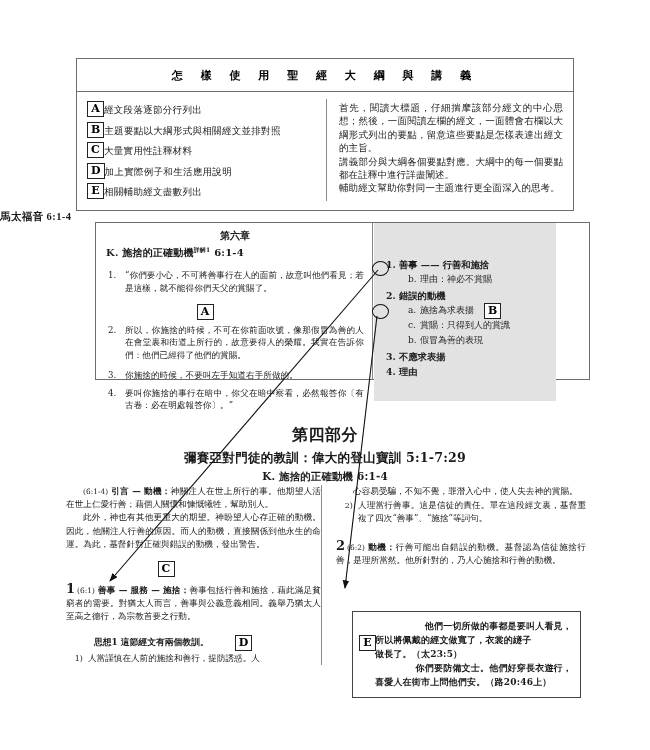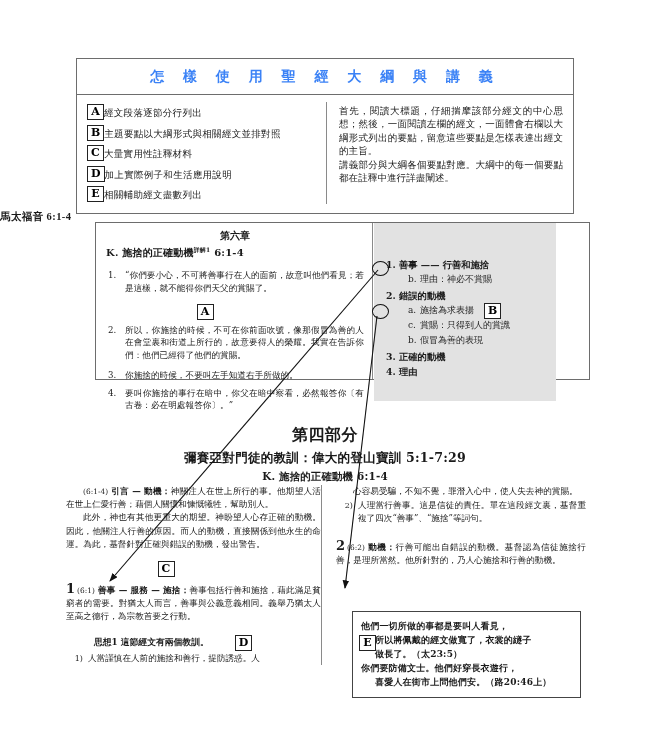--- a/index.html
+++ b/index.html
@@ -22,25 +22,25 @@
     left: 76px;
     top: 58px;
     width: 498px;
     border: 1px solid #6d6d6d;
     background: #ffffff;
     box-sizing: border-box;
   }
   #legend-title {
     text-align: center;
     font-weight: bold;
-    font-size: 14px;
+    font-size: 11px;
     letter-spacing: 7px;
     padding: 9px 0 8px 0;
     border-bottom: 1px solid #6d6d6d;
-    color: #3b82f6;
+    color: #000000;
   }
   #legend-body {
     display: flex;
     padding: 7px 0 9px 0;
   }
   #legend-left {
     width: 250px;
     box-sizing: border-box;
     padding: 2px 6px 2px 10px;
     border-right: 1px solid #8a8a8a;
@@ -297,21 +297,21 @@
     width: 229px;
     border: 1px solid #444;
     box-sizing: border-box;
     padding: 7px 8px 8px 8px;
     background: #fff;
   }
   .q-line {
     font-size: 9px;
     line-height: 14px;
     font-weight: bold;
-    text-align: left;
+    text-align: right;
     letter-spacing: .2px;
   }
   .q-line.l2 { text-align: left; padding-left: 14px; }
   #tag-e {
     position: absolute;
     left: 6px;
     top: 23px;
   }
 
   
@@ -346,20 +346,21 @@
         <span class="legend-text">加上實際例子和生活應用說明</span>
       </div>
       <div class="legend-row">
         <span class="tag">E</span>
         <span class="legend-text">相關輔助經文盡數列出</span>
       </div>
     </div>
     <div id="legend-right">
       <p class="legend-para">首先，閱讀大標題，仔細揣摩該部分經文的中心思想；然後，一面閱讀左欄的經文，一面體會右欄以大綱形式列出的要點，留意這些要點是怎樣表達出經文的主旨。</p>
       <p class="legend-para">講義部分與大綱各個要點對應。大綱中的每一個要點都在註釋中進行詳盡闡述。</p>
+      <p class="legend-para">輔助經文幫助你對同一主題進行更全面深入的思考。</p>
     </div>
   </div>
 </div>
 
 <div id="scripture-ref">馬太福音 6:1-4</div>
 
 <div id="passage-box">
   <div id="passage-left">
     <div id="chapter-head">第六章</div>
     <div id="section-head">
@@ -406,21 +407,21 @@
       <div class="ol-l2">
         <span class="letter">a.</span><span>施捨為求表揚</span>
       </div>
       <div class="ol-l2">
         <span class="letter">c.</span><span>賞賜：只得到人的賞識</span>
       </div>
       <div class="ol-l2">
         <span class="letter">b.</span><span>假冒為善的表現</span>
       </div>
       <div class="ol-l1">
-        <span class="num">3.</span><span>正確的動機</span>
+        <span class="num">3.</span><span>不應求表揚</span>
       </div>
       <div class="ol-l1">
         <span class="num">4.</span><span>理由</span>
       </div>
     </div>
   </div>
 </div>
 
 <div class="circle-mark" id="circle-1"></div>
 <div class="circle-mark" id="circle-2"></div>

